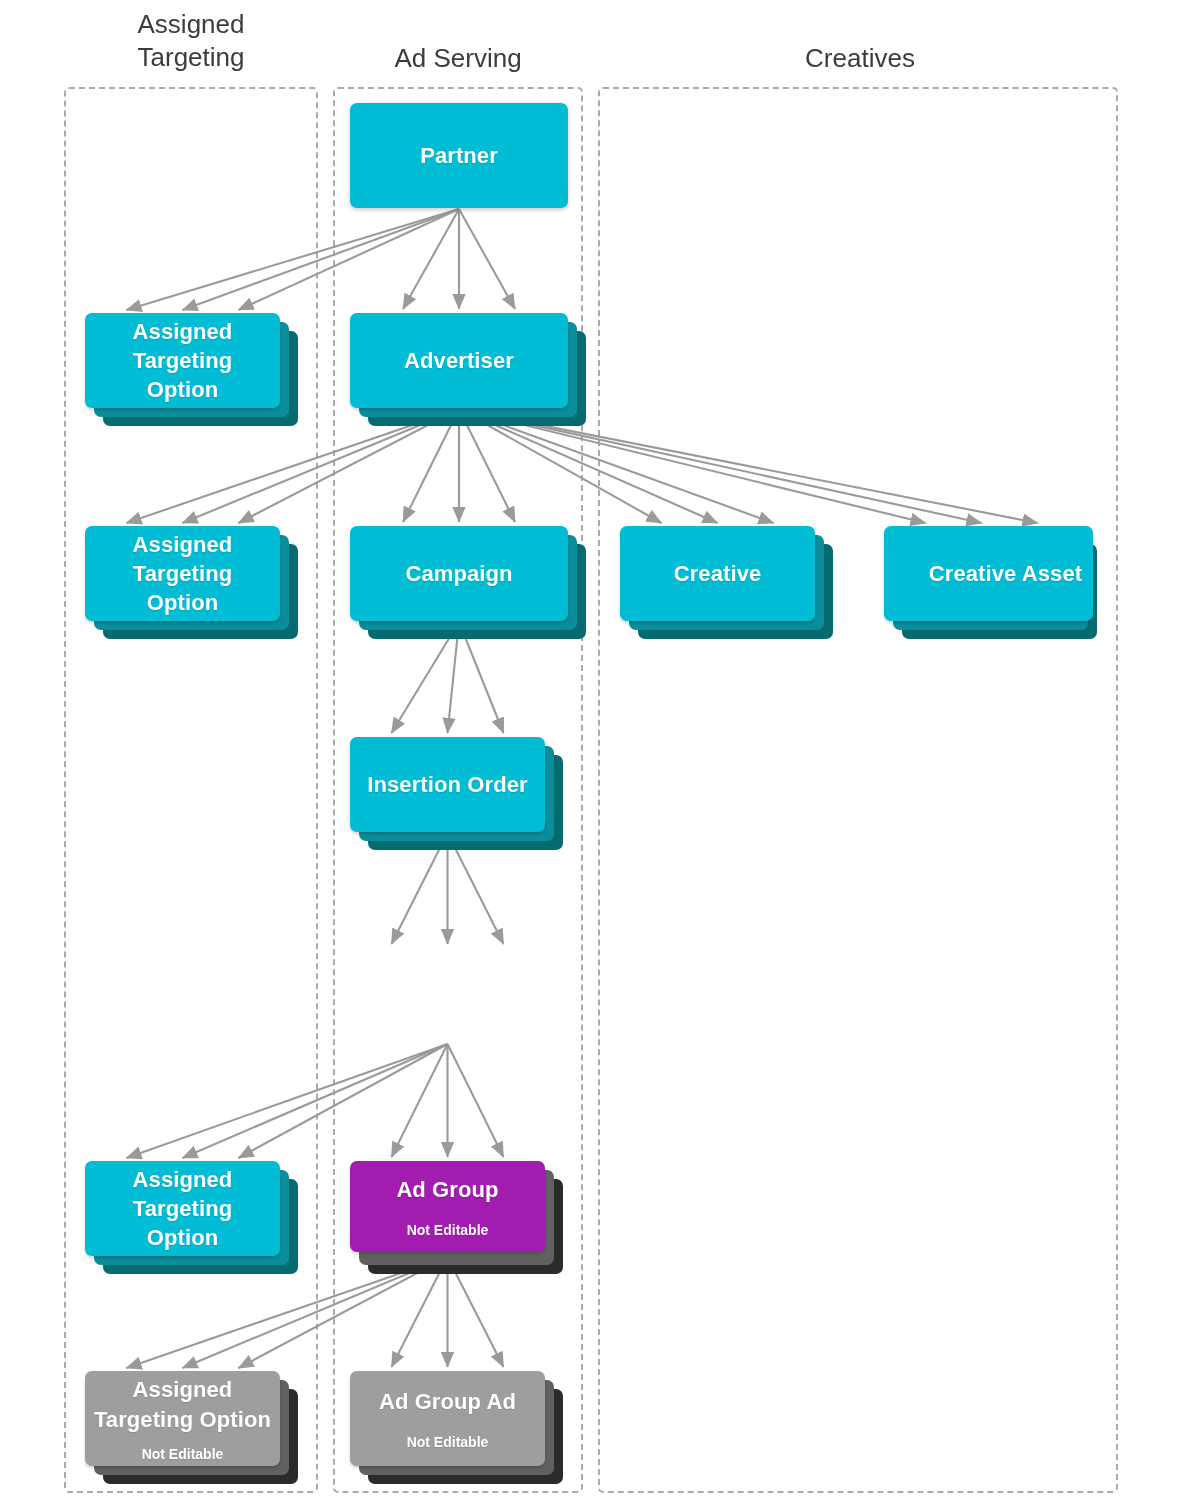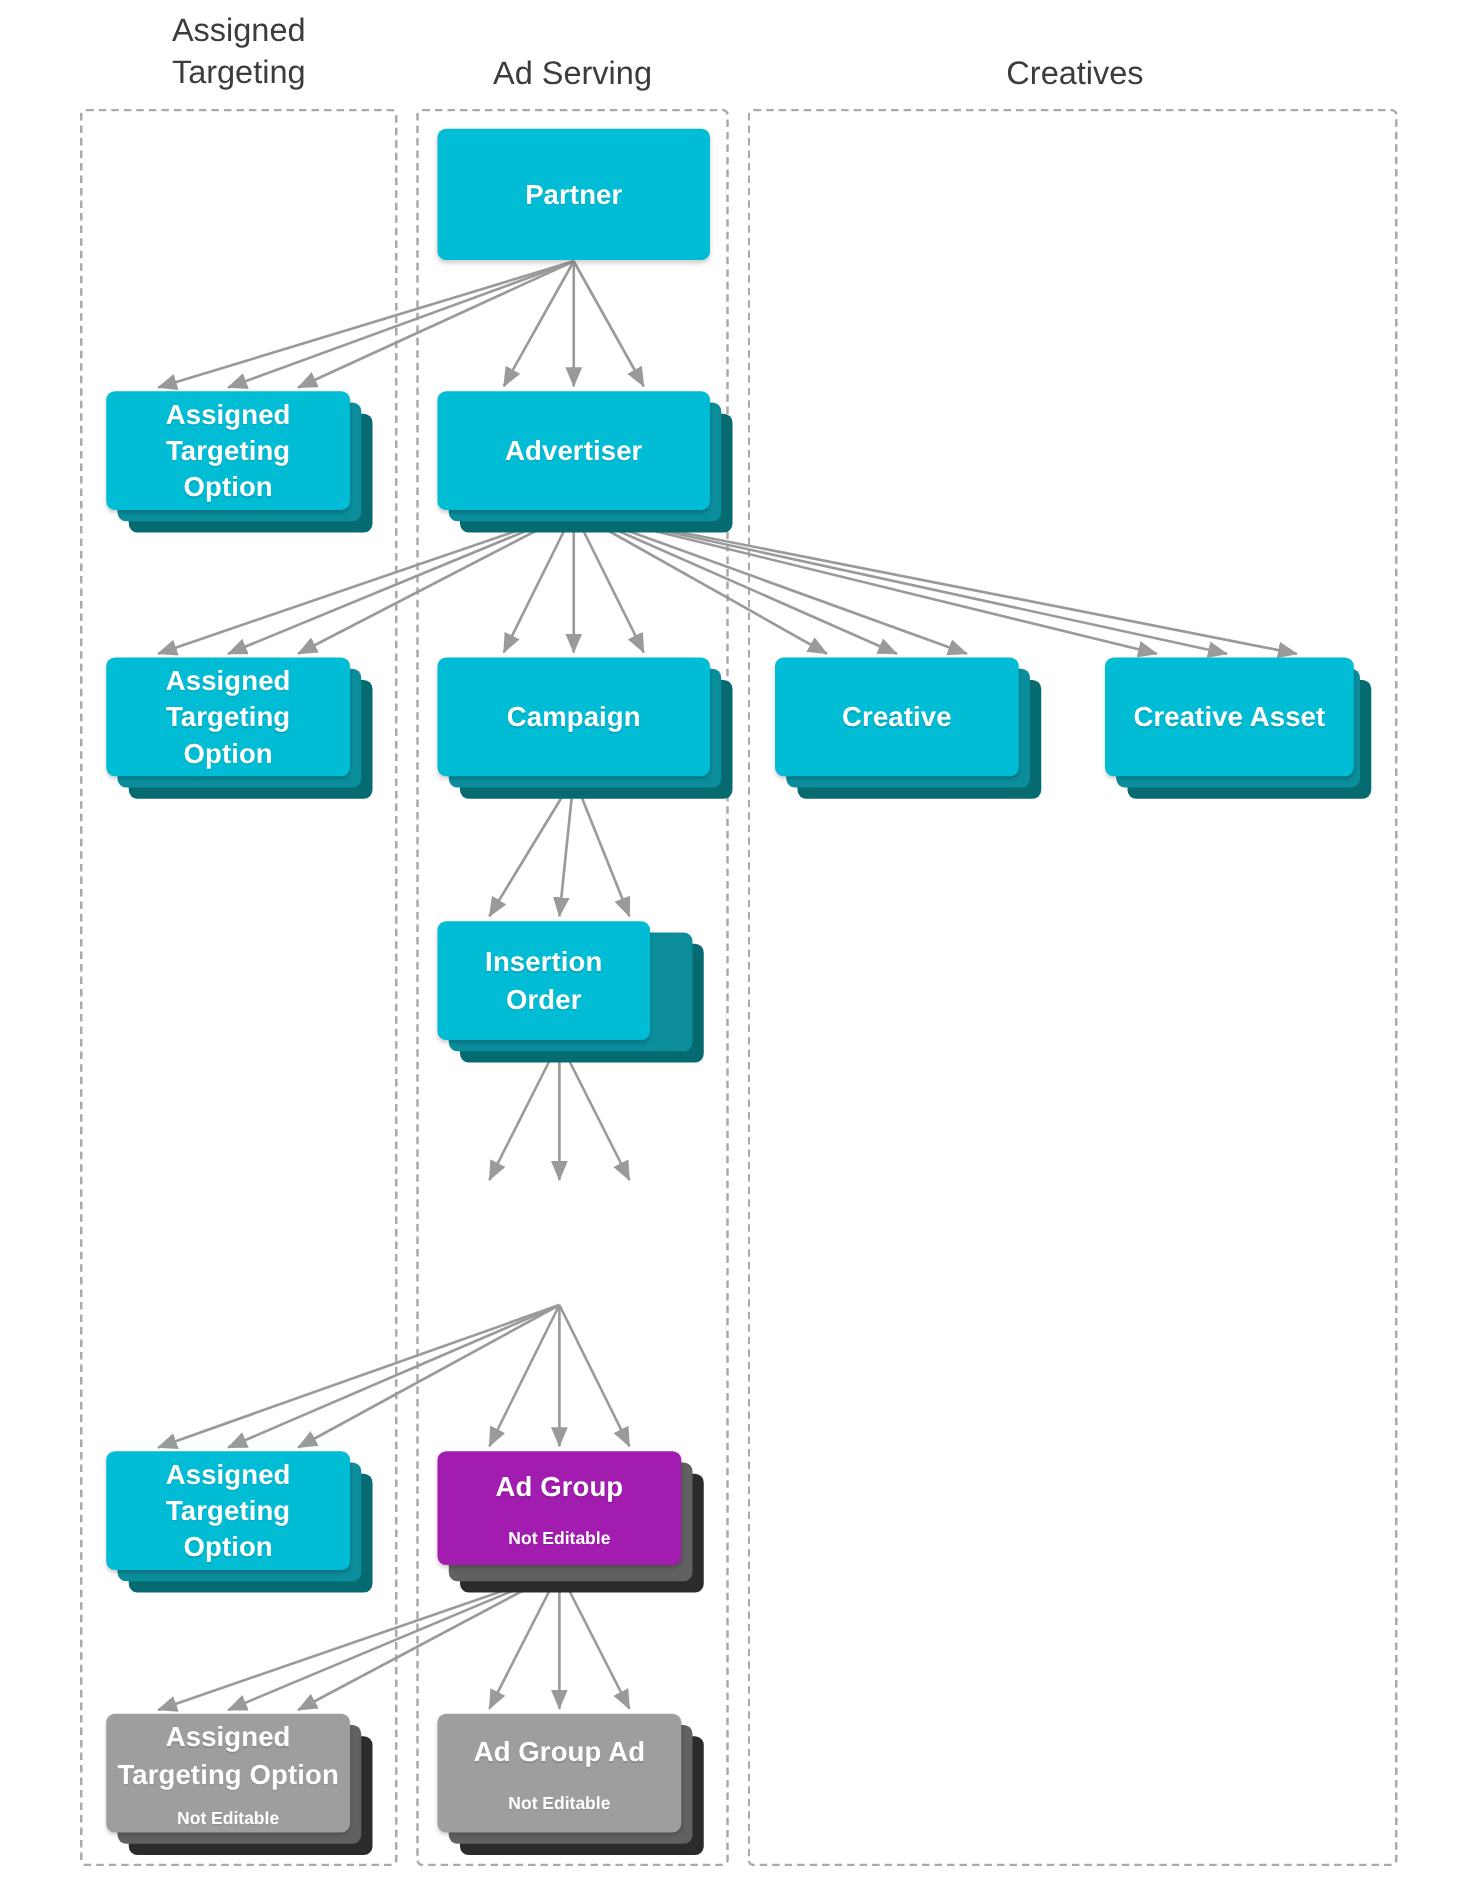--- a/index.html
+++ b/index.html
@@ -190,29 +190,29 @@
     <div class="layer back2" style="left:18px; top:18px; width:195px; height:95px; background:#066a71;"></div>
     <div class="layer back1" style="left:9px; top:9px; width:195px; height:95px; background:#0b8d9c;"></div>
     <div class="layer front" style="width:195px; height:95px; background:#00bcd4;">
       <div class="title">Creative</div>
     </div>
   </div>
 
   <div class="node" id="n-creative-asset" style="left:884px; top:526px; width:195px; height:95px;">
     <div class="layer back2" style="left:18px; top:18px; width:195px; height:95px; background:#066a71;"></div>
     <div class="layer back1" style="left:9px; top:9px; width:195px; height:95px; background:#0b8d9c;"></div>
-    <div class="layer front" style="width:199px; height:95px; background:#00bcd4;">
+    <div class="layer front" style="width:175px; height:95px; background:#00bcd4;padding-left:34px;">
       <div class="title">Creative Asset</div>
     </div>
   </div>
 
   <div class="node" id="n-insertion-order" style="left:350px; top:737px; width:195px; height:95px;">
     <div class="layer back2" style="left:18px; top:18px; width:195px; height:95px; background:#066a71;"></div>
     <div class="layer back1" style="left:9px; top:9px; width:195px; height:95px; background:#0b8d9c;"></div>
-    <div class="layer front" style="width:170px; height:95px; background:#00bcd4;">
+    <div class="layer front" style="width:195px; height:95px; background:#00bcd4;">
       <div class="title">Insertion Order</div>
     </div>
   </div>
 
 
   <div class="node" id="n-ato-line-item" style="left:85px; top:1161px; width:195px; height:95px;">
     <div class="layer back2" style="left:18px; top:18px; width:195px; height:95px; background:#066a71;"></div>
     <div class="layer back1" style="left:9px; top:9px; width:195px; height:95px; background:#0b8d9c;"></div>
     <div class="layer front" style="width:195px; height:95px; background:#00bcd4;">
       <div class="title"><span>Assigned</span><br><span>Targeting</span><br><span>Option</span></div>

